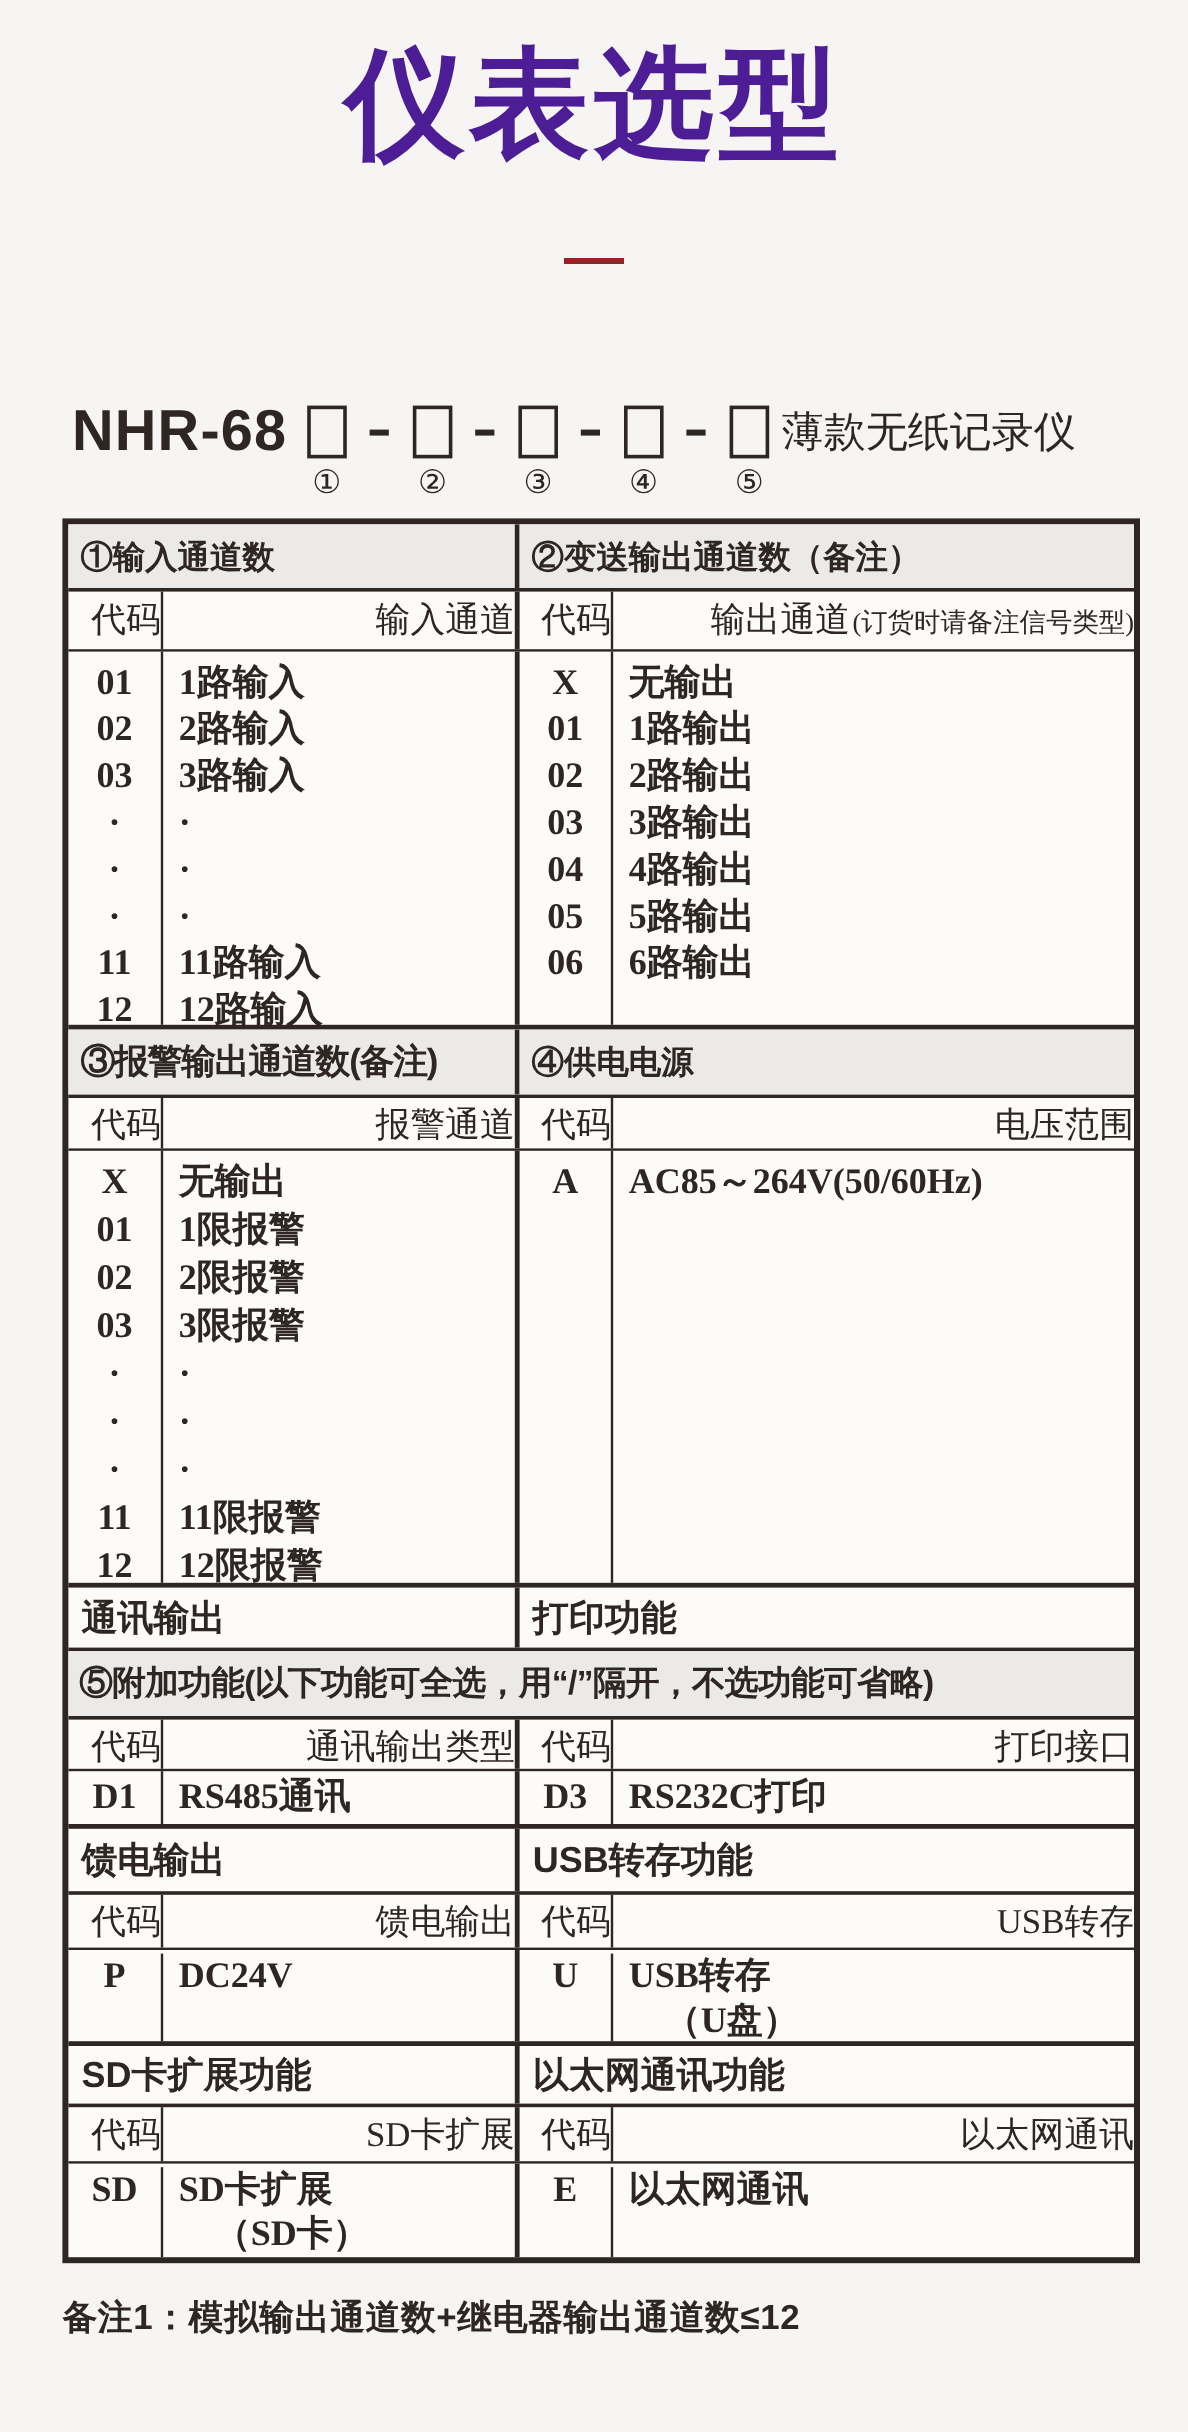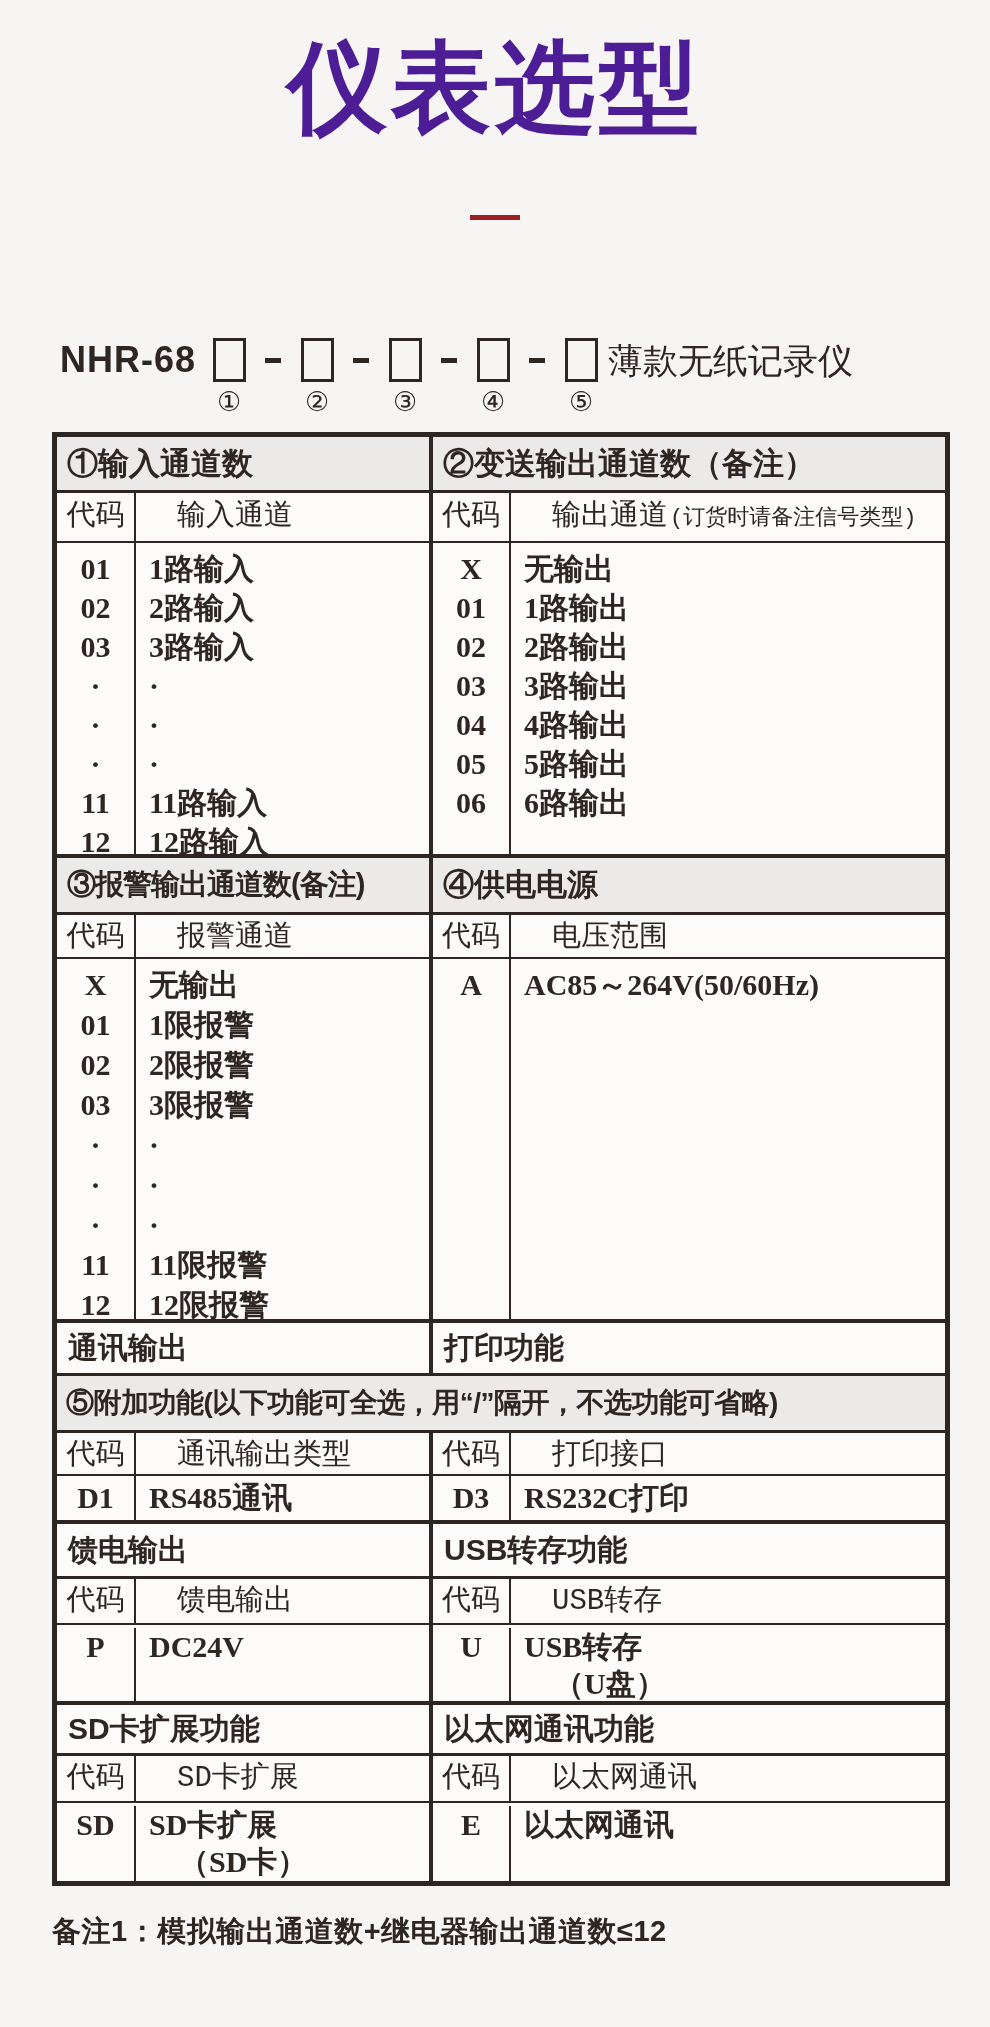--- a/index.html
+++ b/index.html
@@ -15,21 +15,21 @@
        font-family:"Liberation Sans",sans-serif;}
 
   
   .title{margin-top:30px;text-align:center;font-size:100px;line-height:1.15;
          font-weight:900;letter-spacing:4px;color:#4c1d95;
          font-family:"Liberation Sans",sans-serif;}
   .red-dash{width:50px;height:5px;background:var(--red);margin:70px auto 0 auto;}
 
   
   .model-line{margin:118px 0 0 60px;display:flex;align-items:flex-start;}
-  .model-prefix{font-size:36px;font-weight:600;line-height:44px;margin-right:10px;
+  .model-prefix{font-size:48px;font-weight:600;line-height:44px;margin-right:10px;
                 letter-spacing:1px;}
   .munit{display:flex;flex-direction:column;align-items:center;width:46px;}
   .mbox{width:33px;height:44px;border:3px solid var(--ink);background:transparent;}
   .mmark{margin-top:6px;font-size:27px;line-height:28px;
          font-family:"Liberation Serif",serif;}
   .mdash{width:16px;height:5px;background:var(--ink);margin:20px 13px 0 13px;}
   .model-suffix{font-size:35px;font-weight:500;line-height:46px;margin-left:4px;}
 
   
   .sel-table{margin:16px 0 0 52px;width:898px;border:5px solid var(--ink);
@@ -42,33 +42,33 @@
   .colhdr{border-bottom:2px solid var(--ink);}
   .datarow{border-bottom:4px solid var(--ink);justify-content:flex-end;}
   .datarow.last{border-bottom:none;}
 
   .h-a{height:56px}.h-b{height:50px}.h-c{height:315px}
   .h-d{height:57px}.h-e{height:44px}.h-f{height:364px}
   .h-g{height:57px}.h-h{height:53px}.h-i{height:43px}.h-j{height:48px}
   .h-k{height:55px}.h-l{height:46px}.h-m{height:80px}
   .h-n{height:51px}.h-o{height:47px}.h-p{height:78px}
 
-  .sec-title{font-size:31px;font-weight:700;align-self:center;padding-left:10px;
+  .sec-title{font-size:27px;font-weight:700;align-self:center;padding-left:10px;
              white-space:nowrap;}
   .sec-title.compact{font-size:29px;letter-spacing:-1px;}
   .full-title{font-size:28px;font-weight:700;align-self:center;padding-left:9px;
               white-space:nowrap;letter-spacing:-0.5px;}
   .sub-title{font-size:30px;font-weight:700;align-self:center;padding-left:11px;
              white-space:nowrap;}
 
   .ccol{width:79px;border-right:2px solid var(--ink);text-align:center;}
   .rh .ccol{width:78px;}
   .lcol{flex:1;padding-left:13px;}
-  .colhdr .ccol,.colhdr .lcol{font-family:Liberation Mono, monospace;font-weight:500;
-      font-size:29px;display:block;}
+  .colhdr .ccol,.colhdr .lcol{font-family:Liberation Serif, serif;font-weight:500;
+      font-size:29px;display:block;text-align:right;}
   .colhdr .ccol{line-height:46px;}
   .colhdr .lcol{line-height:46px;white-space:nowrap;margin-left:28px;}
   .h-b .ccol,.h-b .lcol{line-height:48px;}
   .small-note{font-size:22px;font-weight:500;margin-left:2px;}
 
   .lines{display:block;padding-top:6px;}
   .ln{font-family:"Liberation Serif",serif;font-weight:600;font-size:30px;
       white-space:nowrap;}
   .p1 .ln{line-height:39px;}
   .p2 .ln{line-height:40px;}

